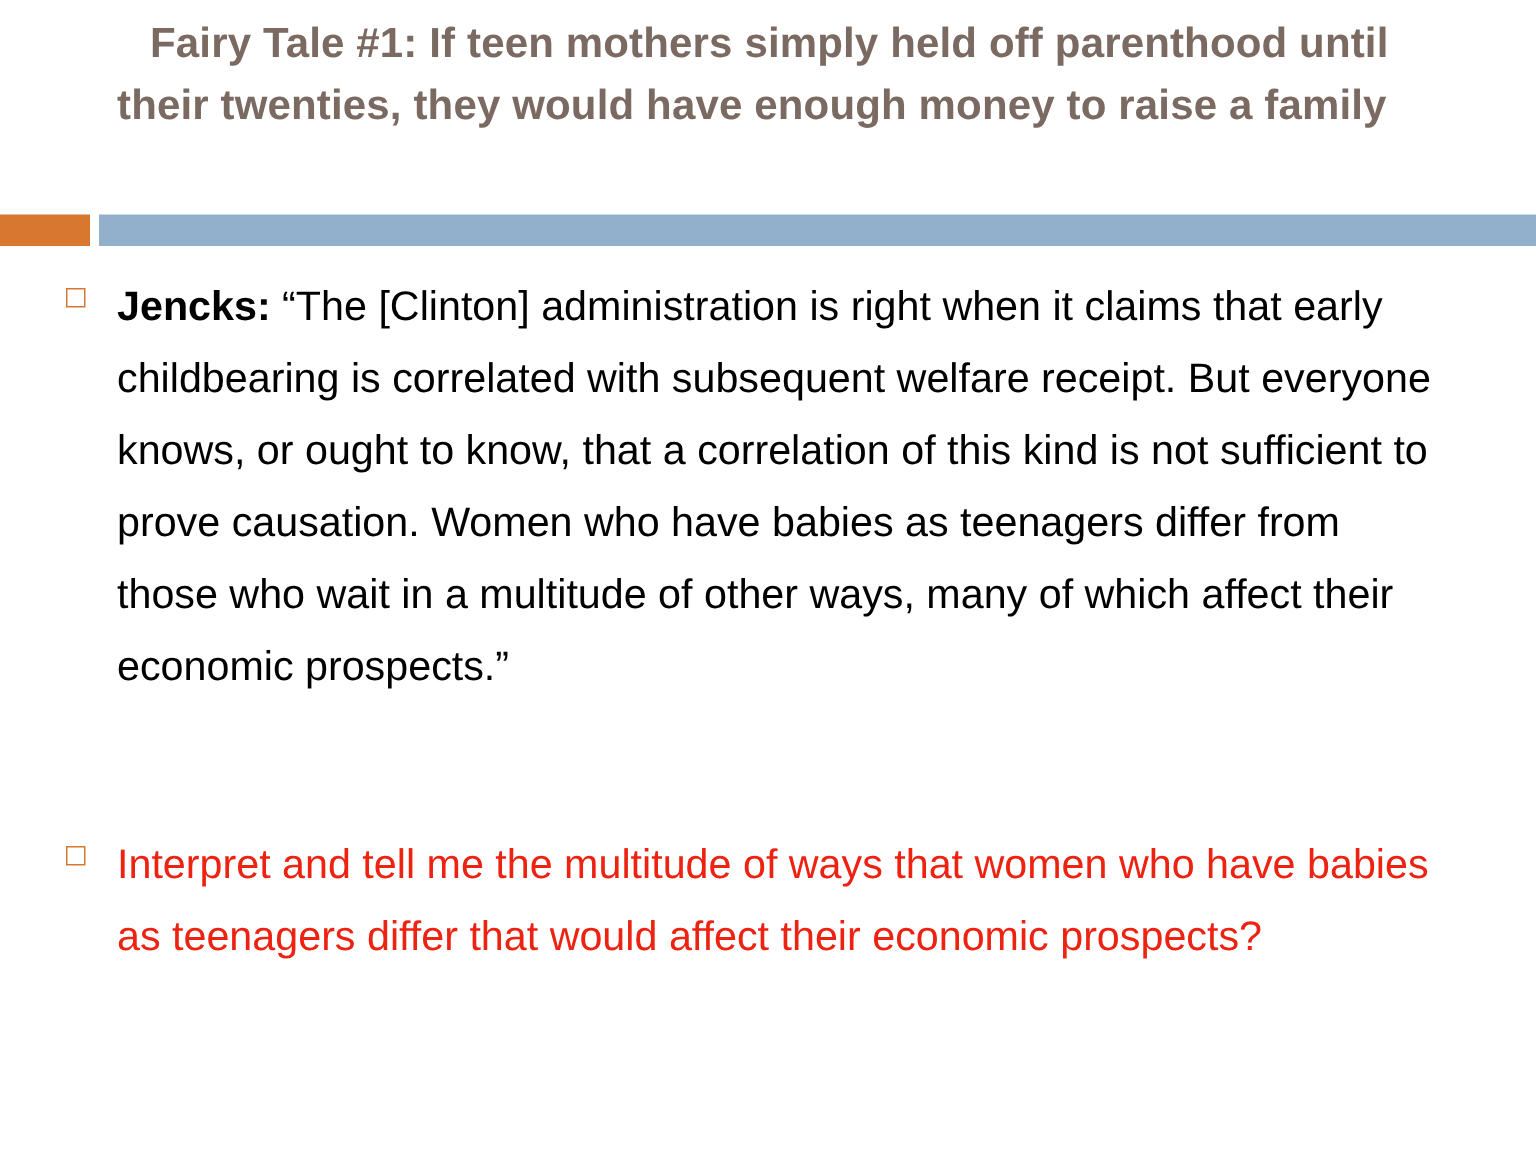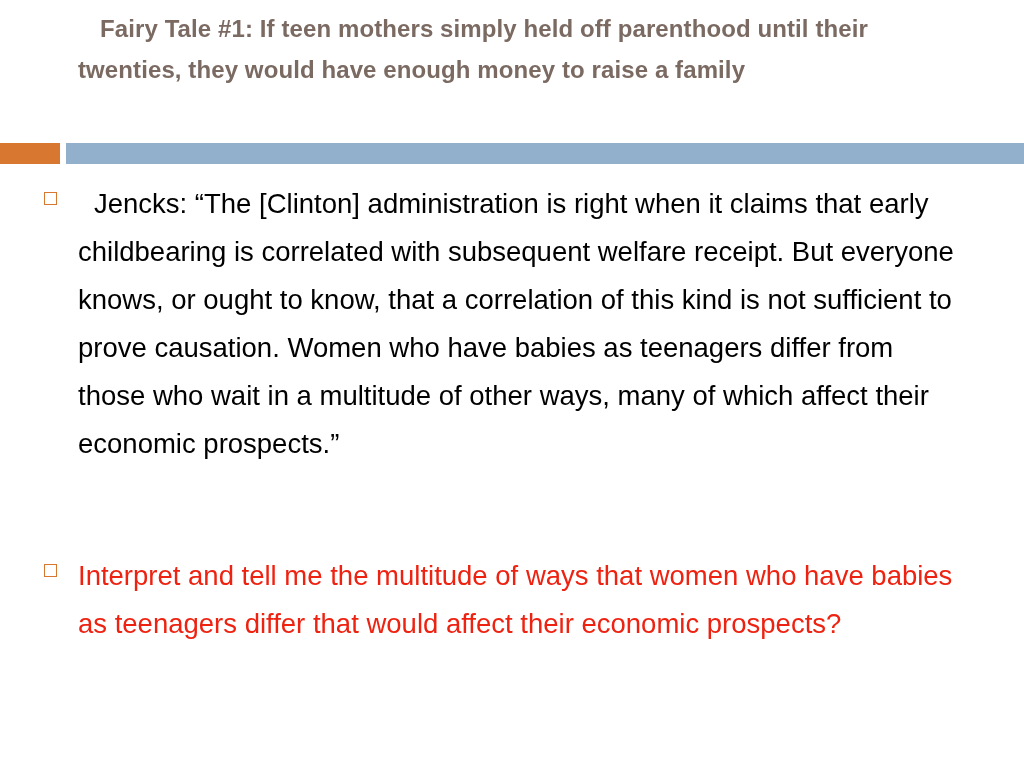--- a/index.html
+++ b/index.html
@@ -21,21 +21,21 @@
   }
 
   
   .title {
     position: absolute;
     left: 78px;
     top: 8px;
     width: 880px;
     color: #7b6a62;
     font-weight: bold;
-    font-size: 24px;
+    font-size: 28px;
     line-height: 41px;
     text-indent: 22px;
     letter-spacing: 0.1px;
   }
 
   
   .rule-band {
     position: absolute;
     left: 0;
     top: 143px;
@@ -89,22 +89,21 @@
     flex: 1 1 auto;
     font-size: 27.5px;
     line-height: 48px;
     color: #000000;
   }
   .bullet-text.accent {
     color: #ee2211;
     max-width: 890px;
   }
   .bullet-text .lead {
-    font-weight: normal;
-    margin-left: 16px;
+    font-weight: bold;
   }
   .bullet-text .quote-body {
     font-weight: normal;
   }
   .quote-block {
     max-width: 880px;
   }
 </style>
 </head>
 <body>

